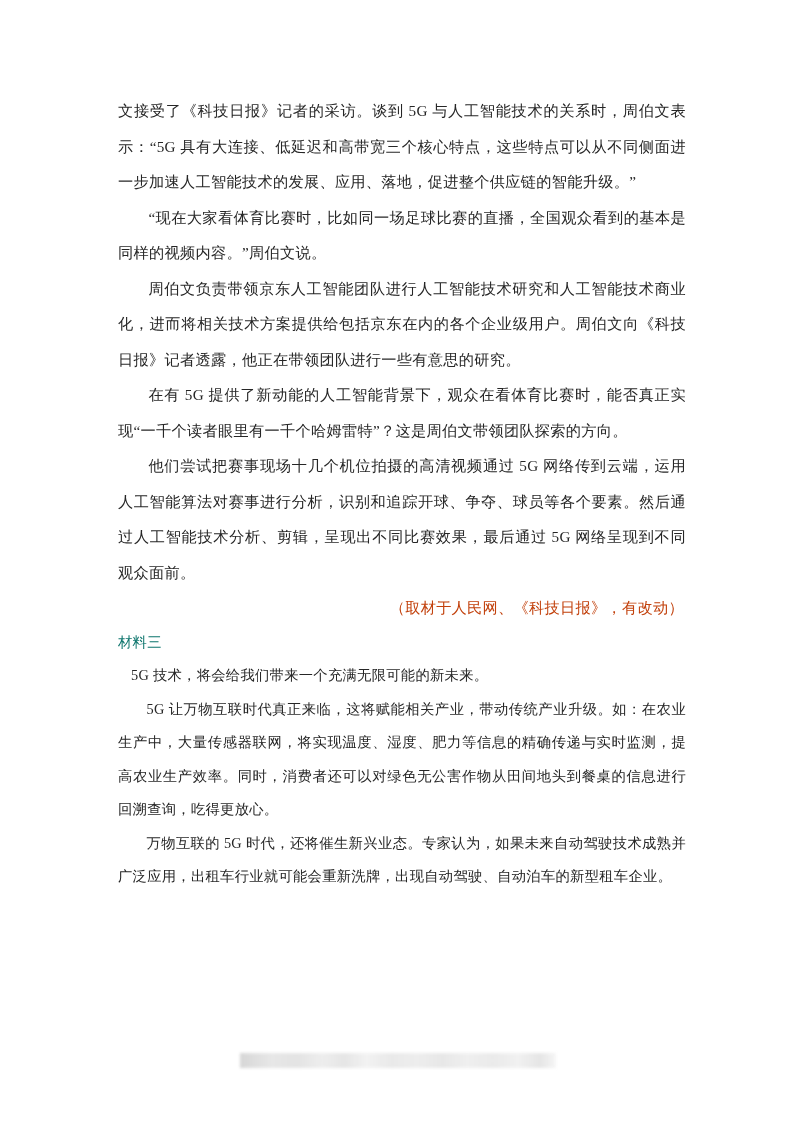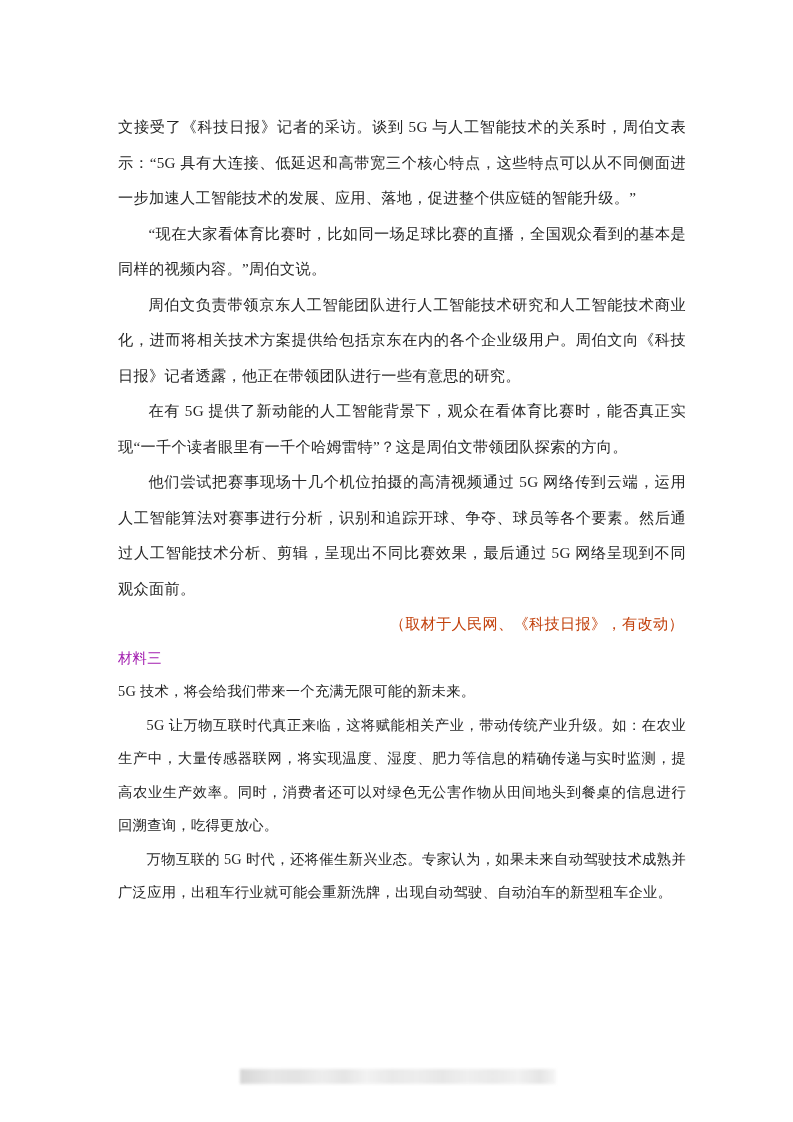--- a/index.html
+++ b/index.html
@@ -12,21 +12,21 @@
     height: 1122px;
     position: relative;
     overflow: hidden;
     font-family: "Liberation Serif", "DejaVu Serif", serif;
     color: #2b2b2b;
     -webkit-font-smoothing: antialiased;
   }
 
   .page {
     position: absolute;
-    left: 0; top: 16px;
+    left: 0; top: 0;
     width: 793px;
     height: 1100px;
     background: #fff;
   }
 
   .text-column {
     position: absolute;
     left: 118px;
     top: 93px;
     width: 568px;
@@ -59,31 +59,32 @@
     padding-right: 2px;
   }
 
   
   .mat-head {
     margin: 0;
     font-size: 14.3px;
     line-height: 33.5px;
     text-indent: 0;
     letter-spacing: 0.02em;
-    color: #a21caf;
+    color: #0f766e;
   }
 
   .para.small {
     font-size: 14.3px;
     line-height: 33.5px;
     color: #262626;
   }
 
   .para.small.flush {
     text-indent: 0;
+    margin-left: 13px;
   }
 
   
   .redaction-band {
     position: absolute;
     left: 240px;
     top: 1053px;
     width: 316px;
     height: 15px;
     background: linear-gradient(90deg,

